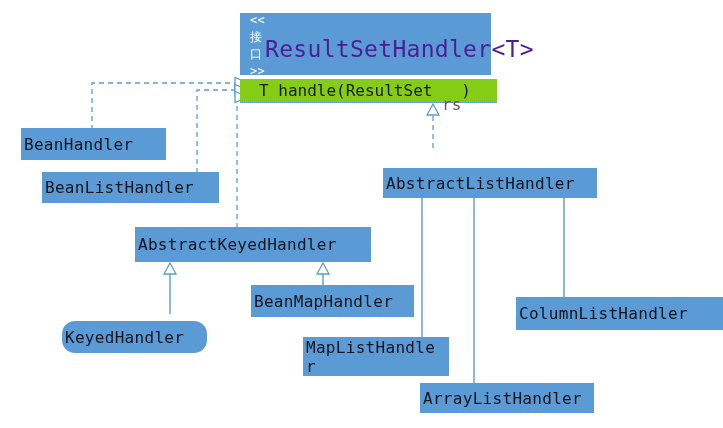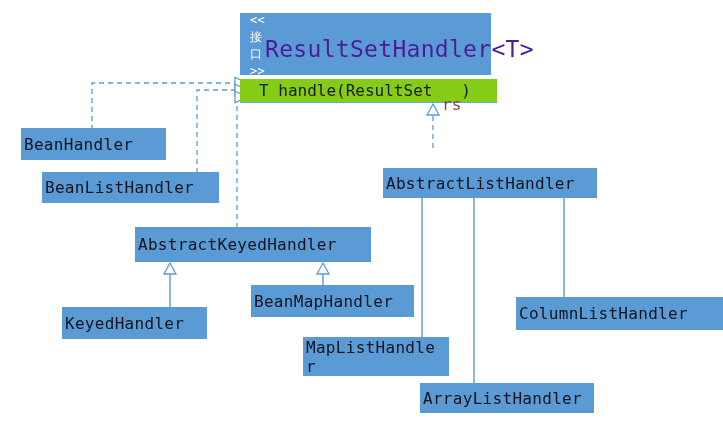--- a/index.html
+++ b/index.html
@@ -120,21 +120,21 @@
   </div>
 
   <div class="box" style="left:135px;top:227px;width:236px;height:35px;">
     <span>AbstractKeyedHandler</span>
   </div>
 
   <div class="box" style="left:235px;top:285px;width:163px;height:32px;margin-left:16px;">
     <span>BeanMapHandler</span>
   </div>
 
-  <div class="box" style="left:62px;top:307px;width:145px;height:32px;">
+  <div class="box" style="left:62px;top:321px;width:145px;height:32px;border-radius:13px;">
     <span>KeyedHandler</span>
   </div>
 
   <div class="box" style="left:516px;top:297px;width:231px;height:33px;">
     <span>ColumnListHandler</span>
   </div>
 
   <div class="box two-line" style="left:303px;top:337px;width:146px;height:39px;">
     <span>MapListHandle
 r</span>

